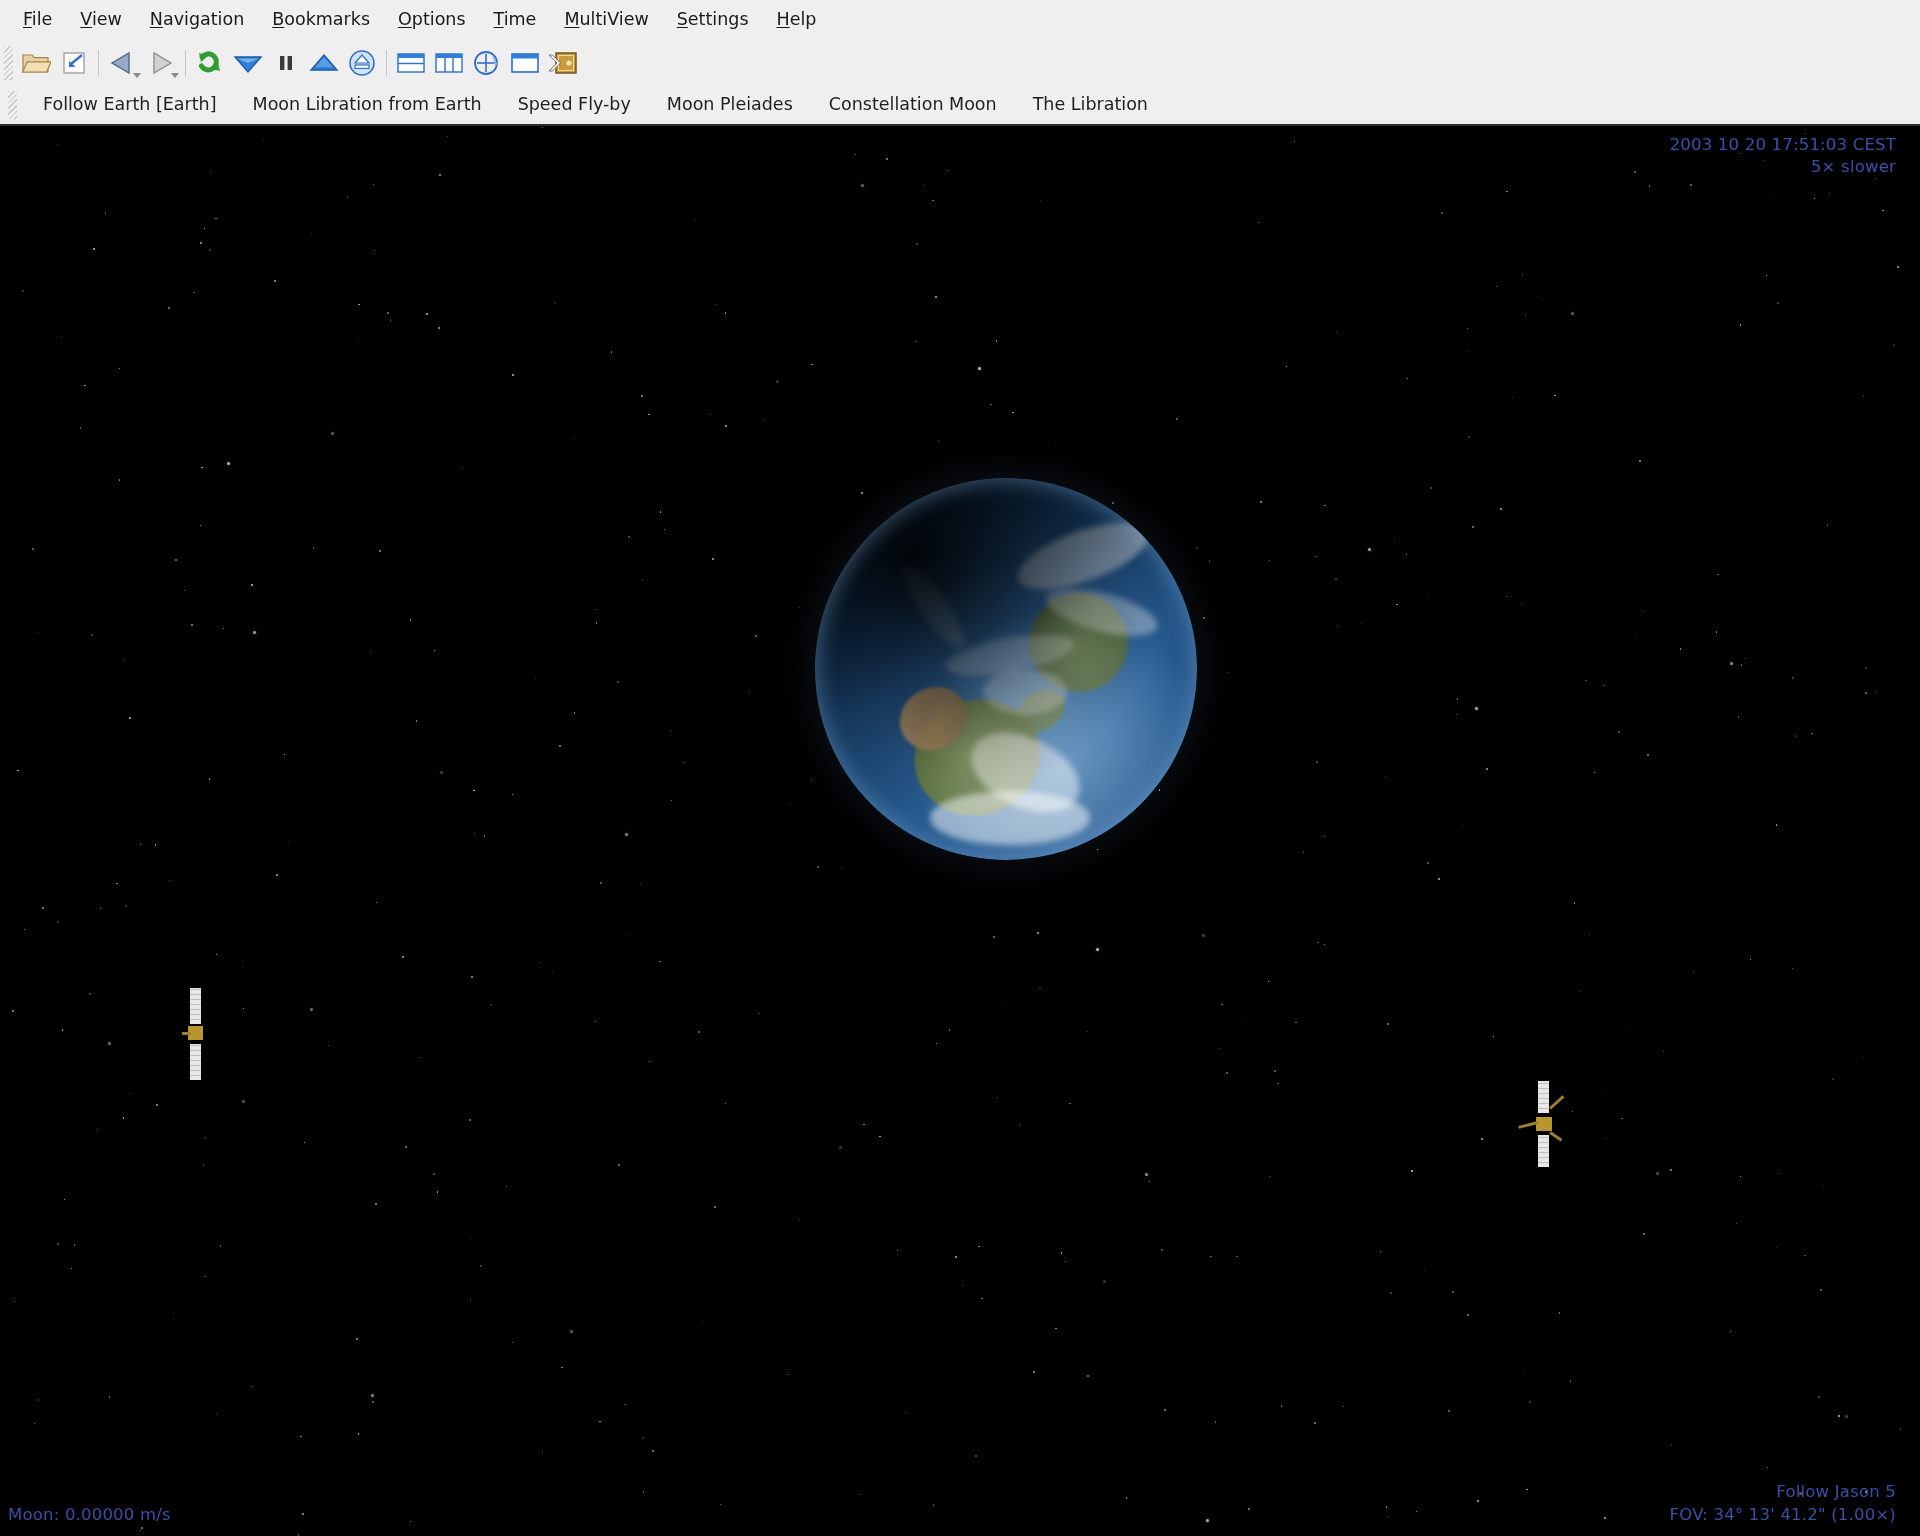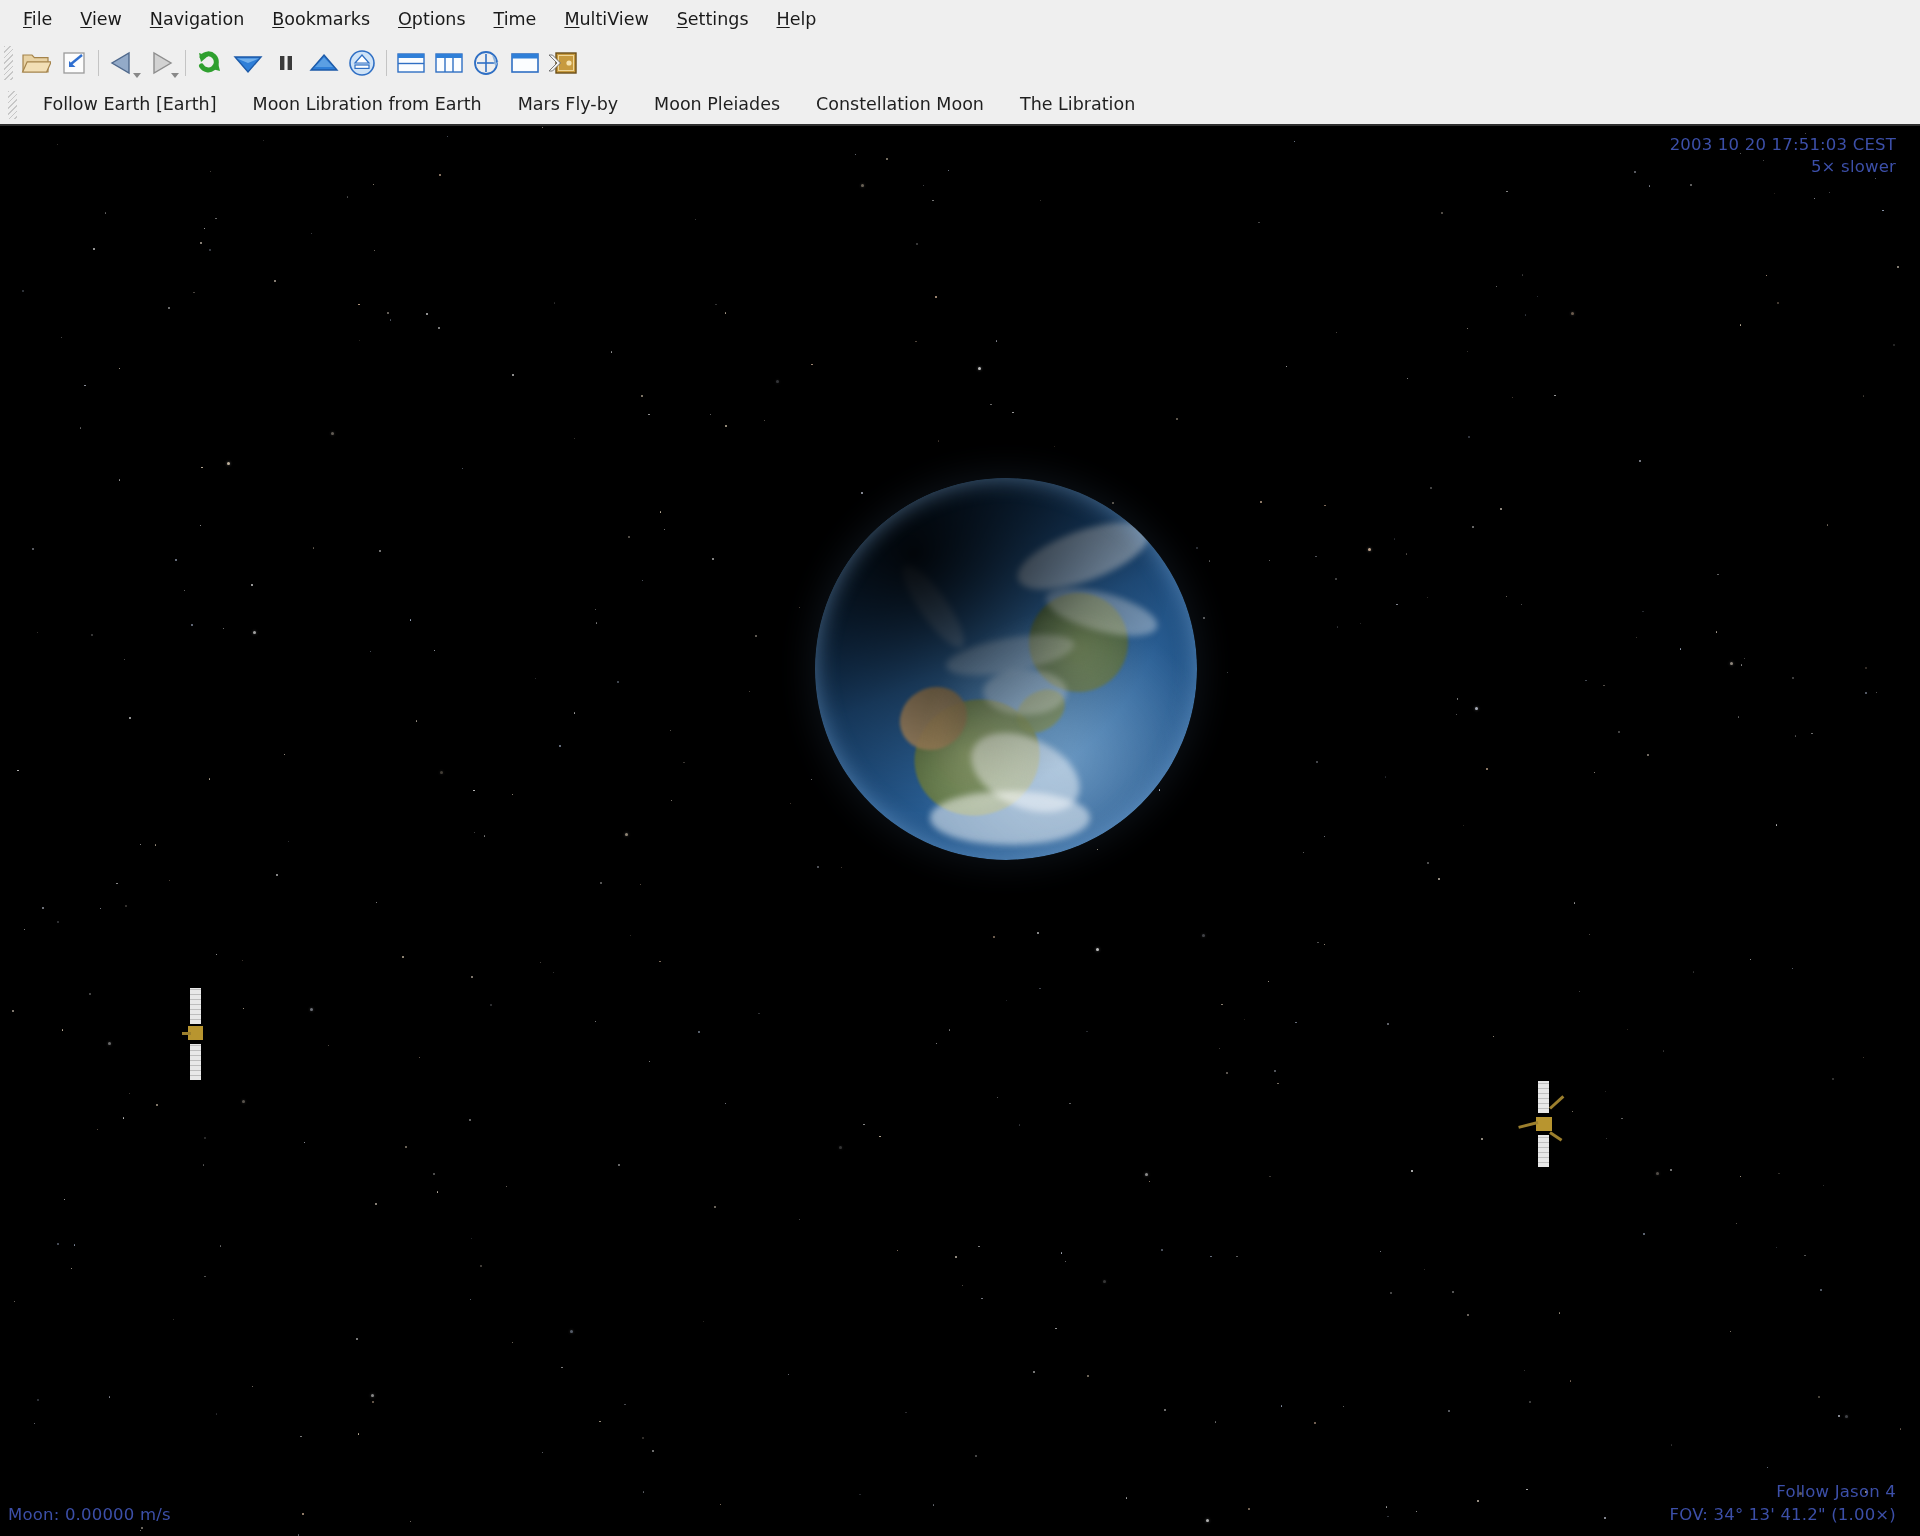--- a/index.html
+++ b/index.html
@@ -268,21 +268,21 @@
       <path d="M1 5 L9 13 L1 21 L4.5 21 L12.5 13 L4.5 5 z" fill="#f2f2f2" stroke="#5a5a5a" stroke-width=".8"></path>
       <circle cx="21" cy="13" r="2.6" fill="#f6e3b0"></circle>
     </svg>
   </div>
 </div>
 
 <div class="bookmarkbar">
   <div class="bm-grip"></div>
   <div class="bm-item">Follow Earth [Earth]</div>
   <div class="bm-item">Moon Libration from Earth</div>
-  <div class="bm-item">Mars Fly-by</div>
+  <div class="bm-item">Speed Fly-by</div>
   <div class="bm-item">Moon Pleiades</div>
   <div class="bm-item">Constellation Moon</div>
   <div class="bm-item">The Libration</div>
 </div>
 
 <div class="viewport">
 
   <div class="starfield" id="starfield">
       <div class="star" style="left: 1191.1px; top: 573.2px; width: 1.4px; height: 1.4px; background: rgb(255, 217, 184); opacity: 0.72;"></div>
       <div class="star" style="left: 84.3px; top: 259px; width: 1.4px; height: 1.4px; background: rgb(232, 238, 255); opacity: 0.67;"></div>
@@ -768,17 +768,17 @@
   <div class="ovl ovl-tr">
     <div>2003 10 20 17:51:03 CEST</div>
     <div>5× slower</div>
   </div>
 
   <div class="ovl ovl-bl">
     <div>Moon: 0.00000 m/s</div>
   </div>
 
   <div class="ovl ovl-br">
-    <div>Follow Jason 4</div>
+    <div>Follow Jason 5</div>
     <div>FOV: 34° 13' 41.2" (1.00×)</div>
   </div>
 
 </div>
 
 </body></html>

